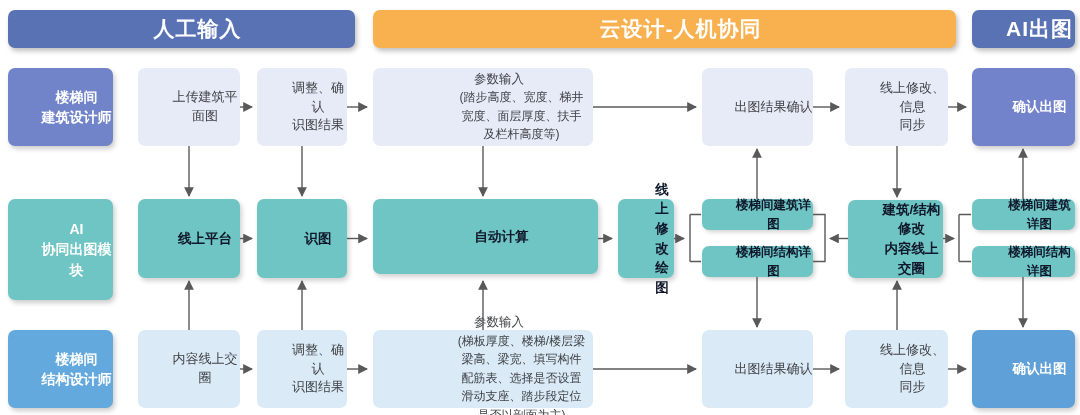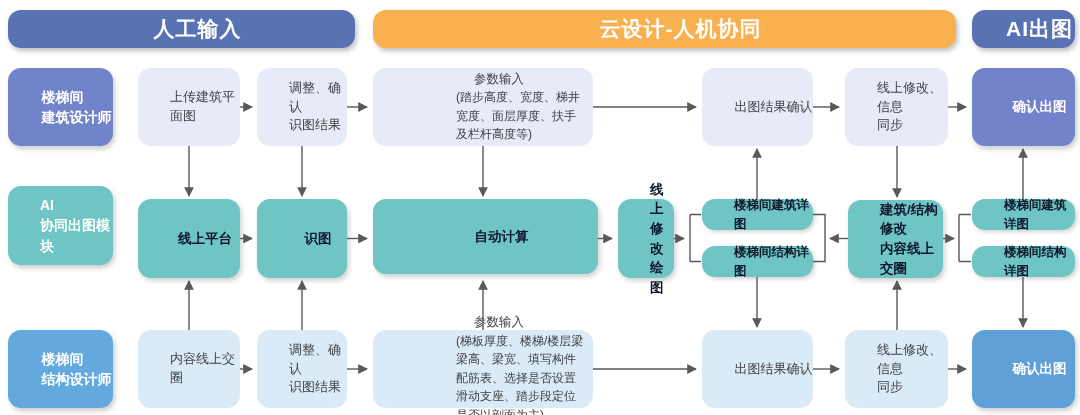--- a/index.html
+++ b/index.html
@@ -2,22 +2,22 @@
 <html style="--header-blue: #5872B4; --header-orange: #F9B04F; --lane-architect: #7183C9; --teal: #6FC5C4; --lane-structural: #63A9DD; --confirm-architect: #7283CC; --confirm-structural: #5FA0D9; --light-architect: #E7EBF8; --light-structural: #DBEAF7; --arrow: #595959; --text-dark: #3F4245;"><head>
 <meta charset="utf-8">
 <style>
   html,body{margin:0;padding:0;background:#fff;}
   #canvas{
     position:relative;width:1080px;height:415px;background:#fff;overflow:hidden;
     font-family:"Liberation Sans","DejaVu Sans",sans-serif;
   }
   .box{
     position:absolute;box-sizing:border-box;display:flex;flex-direction:column;
-    align-items:center;justify-content:center;text-align:left;
-    white-space:pre-line;line-height:1.45;border-radius:13px;padding-left:32px;
+    align-items:center;justify-content:center;text-align:center;
+    white-space:pre-line;line-height:1.45;border-radius:7px;padding-left:32px;
   }
   .hdr{
     color:#fff;font-weight:bold;font-size:21px;letter-spacing:1px;
     box-shadow:2px 3px 5px rgba(0,0,0,.25);
   }
   .hdr-blue{background:var(--header-blue);}
   .hdr-orange{background:var(--header-orange);}
   .lane{
     color:#fff;font-weight:bold;font-size:14px;
     box-shadow:2px 3px 5px rgba(0,0,0,.2);
@@ -45,21 +45,21 @@
 <body>
 
 <div id="canvas">
 
   <div class="box hdr hdr-blue" style="left:8px;top:10px;width:347px;height:38px;">人工输入</div>
   <div class="box hdr hdr-orange" style="left:373px;top:10px;width:583px;height:38px;">云设计-人机协同</div>
   <div class="box hdr hdr-blue" style="left:972px;top:10px;width:103px;height:38px;">AI出图</div>
 
   <div class="box lane lane-arch" style="left:8px;top:68px;width:105px;height:78px;">楼梯间
 建筑设计师</div>
-  <div class="box lane lane-ai" style="left:8px;top:186px;width:105px;height:79px;">AI
+  <div class="box lane lane-ai" style="left:8px;top:199px;width:105px;height:101px;">AI
 协同出图模块</div>
   <div class="box lane lane-struct" style="left:8px;top:330px;width:105px;height:78px;">楼梯间
 结构设计师</div>
 
   <div class="box light light-arch" style="left:138px;top:68px;width:102px;height:78px;">上传建筑平面图</div>
   <div class="box light light-arch" style="left:257px;top:68px;width:90px;height:78px;">调整、确认
 识图结果</div>
   <div class="box light light-arch param" style="left:373px;top:68px;width:220px;height:78px;">
     <span class="p-title">参数输入</span>
     <span class="p-detail">(踏步高度、宽度、梯井宽度、面层厚度、扶手及栏杆高度等)</span>

